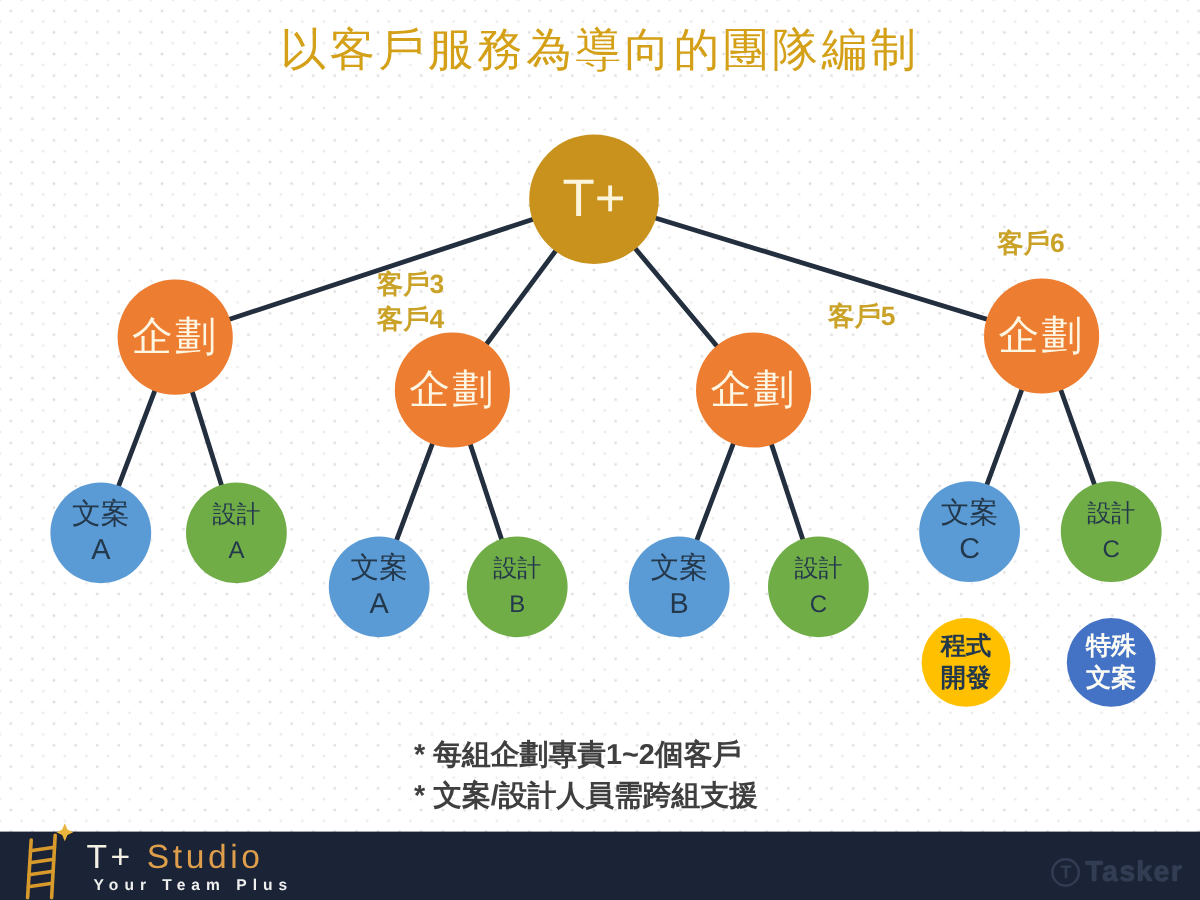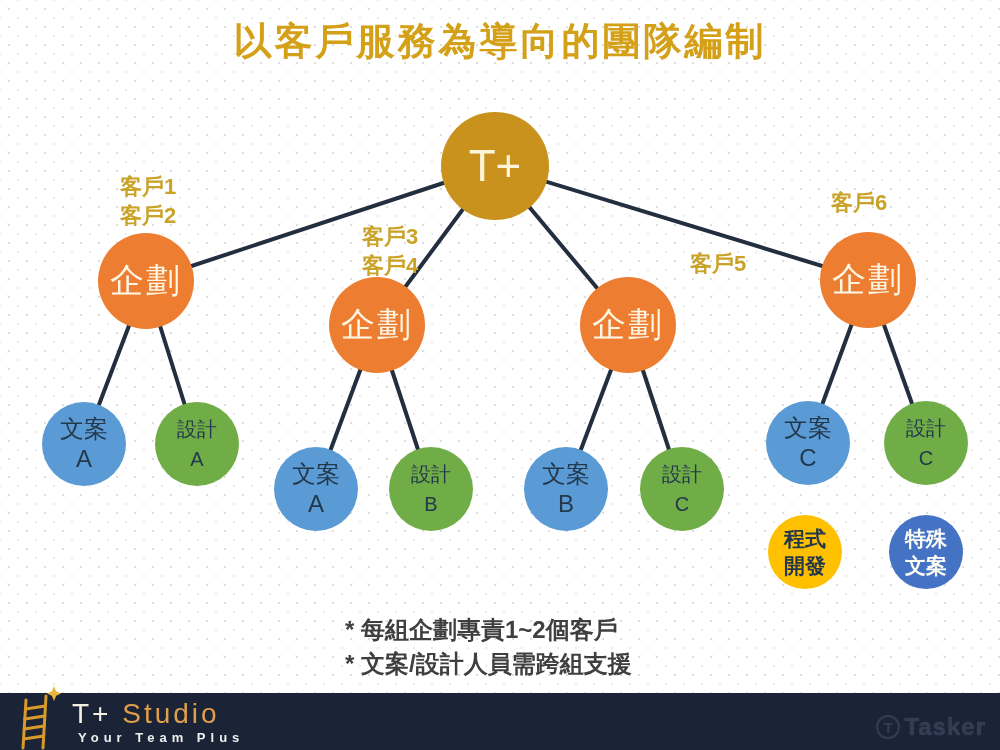--- a/index.html
+++ b/index.html
@@ -20,21 +20,21 @@
     background-position: 0 0, 9px 9px;
     overflow: hidden;
   }
   .slide-title {
     position: absolute;
     top: 16px;
     left: 0;
     width: 100%;
     text-align: center;
     font-size: 38px;
-    font-weight: bold;
+    font-weight: normal;
     letter-spacing: 3px;
     color: #D4A017;
   }
   svg.connectors {
     position: absolute;
     left: 0; top: 0;
     width: 1000px; height: 750px;
   }
   .node {
     position: absolute;
@@ -161,23 +161,21 @@
       <line x1="377" y1="325" x2="431" y2="489"></line>
       <line x1="628" y1="325" x2="566" y2="489"></line>
       <line x1="628" y1="325" x2="682" y2="489"></line>
       <line x1="868" y1="280" x2="808" y2="443"></line>
       <line x1="868" y1="280" x2="926" y2="443"></line>
     </g>
   </svg>
 
   <div class="node root-node" style="left:441px; top:112px; width:108px; height:108px;">T+</div>
 
-  <div class="customer-label" style="left:120px; top:172px;">客戶1
-客戶2</div>
-  <div class="customer-label" style="left:314px; top:222px;margin-left:48px;">客戶3
+  <div class="customer-label" style="left:314px; top:222px;">客戶3
 客戶4</div>
   <div class="customer-label" style="left:647px; top:249px;margin-left:43px;">客戶5</div>
   <div class="customer-label" style="left:831px; top:188px;">客戶6</div>
 
   <div class="node parent-node" style="left:98px;  top:233px; width:96px; height:96px;">企劃</div>
   <div class="node parent-node" style="left:329px; top:277px; width:96px; height:96px;">企劃</div>
   <div class="node parent-node" style="left:580px; top:277px; width:96px; height:96px;">企劃</div>
   <div class="node parent-node" style="left:820px; top:232px; width:96px; height:96px;">企劃</div>
 
   <div class="node copy-node" style="left:42px;  top:402px; width:84px; height:84px;">文案

